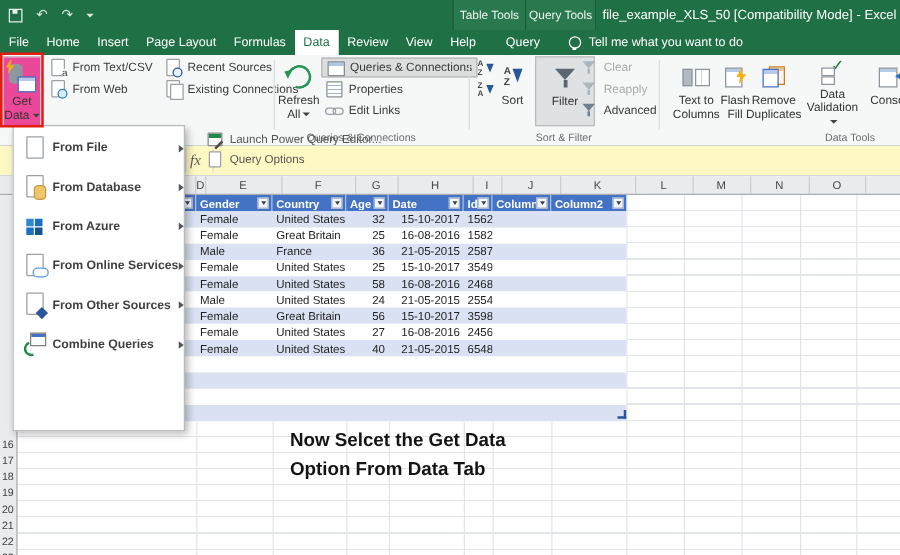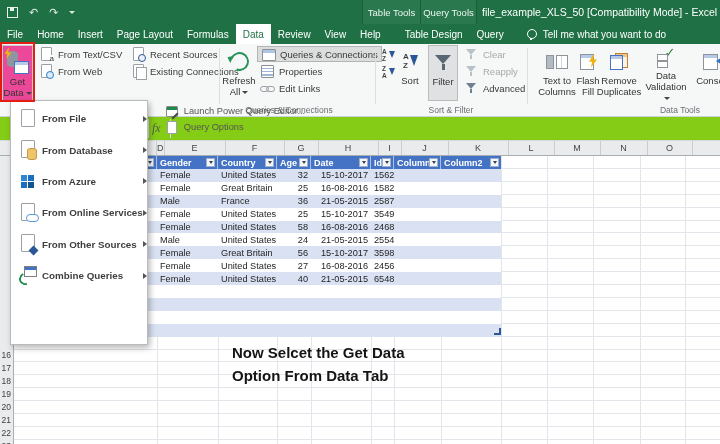--- a/index.html
+++ b/index.html
@@ -80,21 +80,21 @@
   .sorticon .dar{top:4px;border-top-width:11px;border-left-width:4px;border-right-width:4px;}
   .funnel{display:flex;flex-direction:column;align-items:center;}
   .funnel .cone{width:0;height:0;border-left:8px solid transparent;border-right:8px solid transparent;border-top:9px solid #5a6672;}
   .funnel .stem{width:3px;height:6px;background:#5a6672;}
   .gdic{position:relative;width:22px;height:24px;}
   .gdic .cyl{position:absolute;left:0;top:1px;width:11px;height:16px;background:#8f969e;border-radius:5px/3px;}
   .gdic .grd{position:absolute;right:0;bottom:0;width:13px;height:11px;border:1px solid #4472c4;background:linear-gradient(#b7c9e8 3px,#fff 3px);}
   .gdic .bolt{position:absolute;left:-2px;top:-2px;width:7px;height:11px;background:#f2b10e;clip-path:polygon(55% 0,0 55%,38% 55%,25% 100%,100% 38%,52% 38%,68% 0);}
 
   
-  .fbar{position:absolute;left:0;top:117px;right:0;height:24px;background:#84cc16;border-bottom:1px solid #d5d8da;box-sizing:border-box;padding-left:26px;}
+  .fbar{position:absolute;left:0;top:117px;right:0;height:24px;background:#fef9c3;border-bottom:1px solid #d5d8da;box-sizing:border-box;padding-left:26px;}
   .fx{position:absolute;left:152px;top:4px;font-family:"Liberation Serif","DejaVu Serif",serif;font-style:italic;font-size:12px;color:#595959;}
   .fsep{position:absolute;top:2px;bottom:2px;width:1px;background:#dadcde;}
 
   
   .colheads{position:absolute;left:0;top:141px;right:0;height:15px;background:#e9ebed;border-bottom:1px solid #a9aeb3;box-sizing:border-box;display:flex;}
   .chspacer{width:157px;border-right:1px solid #c9cdd1;box-sizing:border-box;}
   .colh{display:flex;align-items:center;justify-content:center;font-size:9px;color:#44474a;border-right:1px solid #c9cdd1;box-sizing:border-box;}
   .colh:nth-child(2){width:61px;}.colh:nth-child(3){width:59px;}.colh:nth-child(4){width:34px;}
   .colh:nth-child(5){width:60px;}.colh:nth-child(6){width:23px;}.colh:nth-child(7){width:47px;}
   .colh:nth-child(8){width:60px;}.colh:nth-child(9){width:46px;}.colh:nth-child(10){width:46px;}
@@ -200,23 +200,20 @@
       </div>
         <div class="tab" data-name="ribbon-tab" data-active="false">
         <span data-name="ribbon-tab-label">View</span>
       </div>
         <div class="tab" data-name="ribbon-tab" data-active="false">
         <span data-name="ribbon-tab-label">Help</span>
       </div>
       </div>
     <div class="ctxtabs" data-name="contextual-ribbon-tabs" data-repeat="tabs.contextual_items">
 
-    <div class="tab" data-name="contextual-ribbon-tab">
-        <span data-name="ribbon-tab-label">Table Design</span>
-      </div>
         <div class="tab" data-name="contextual-ribbon-tab">
         <span data-name="ribbon-tab-label">Query</span>
       </div>
       </div>
     <div class="tellme" data-name="tell-me-box">
       <span class="bulb" data-name="lightbulb-icon"></span>
       <span data-name="tell-me-label">Tell me what you want to do</span>
     </div>
   </div>
 
@@ -300,21 +297,21 @@
         </div>
     </div>
     <div class="bigbtn" style="left:395px;top:1px;width:30px;height:56px;" data-name="sort-button">
       <div class="icb">
           <span class="sorticon" data-name="sort-dialog-icon">
             <span class="dar"></span>
           </span>
         </div>
       <span data-name="sort-label">Sort</span>
     </div>
-    <div class="bigbtn" style="left:428px;top:1px;width:30px;height:56px;background:#dfe1e2;border:1px solid #b9bbbc;box-sizing:border-box;" data-name="filter-button">
+    <div class="bigbtn" style="left:428px;top:1px;width:48px;height:56px;background:#dfe1e2;border:1px solid #b9bbbc;box-sizing:border-box;" data-name="filter-button">
       <div class="icb">
           <span class="funnel" data-name="filter-funnel-icon">
             <span class="cone"></span>
             <span class="stem"></span>
           </span>
         </div>
       <span data-name="filter-label">Filter</span>
     </div>
     <div class="scol" style="left:461px;top:2px;" data-name="filter-option-buttons" data-repeat="ribbon.sort_filter_buttons">
 

